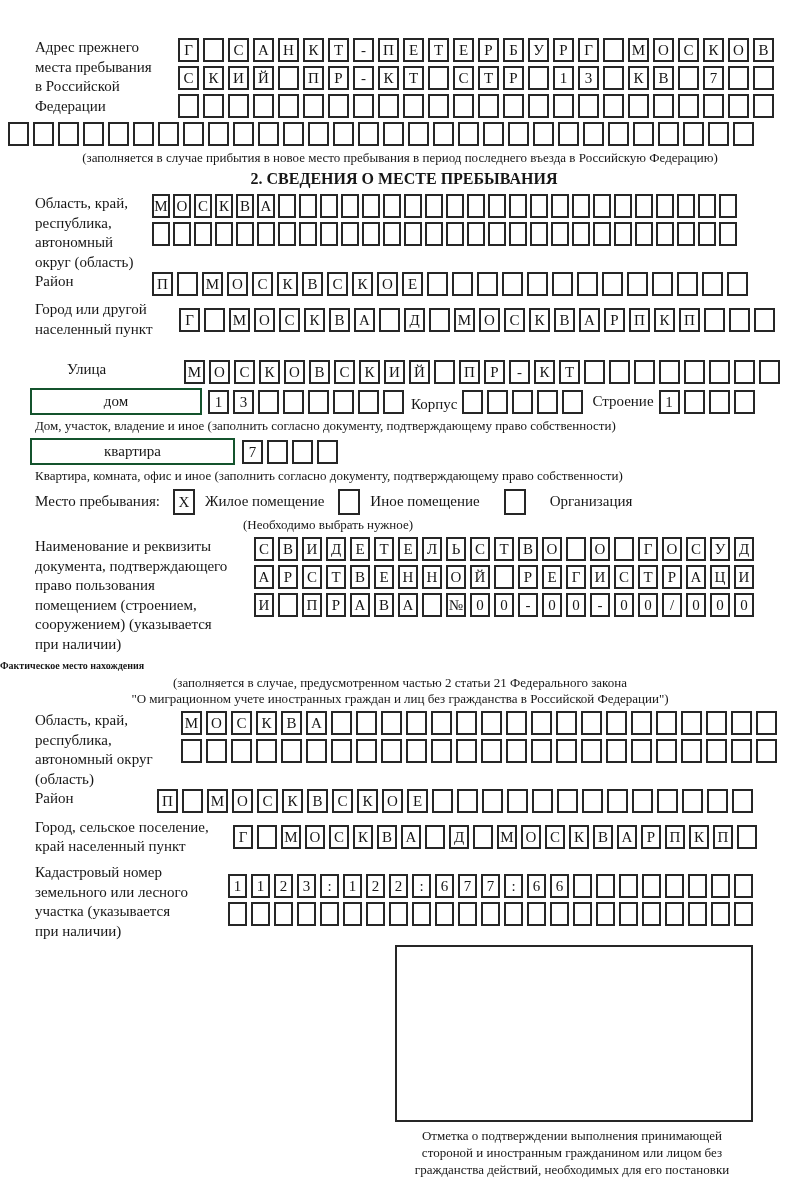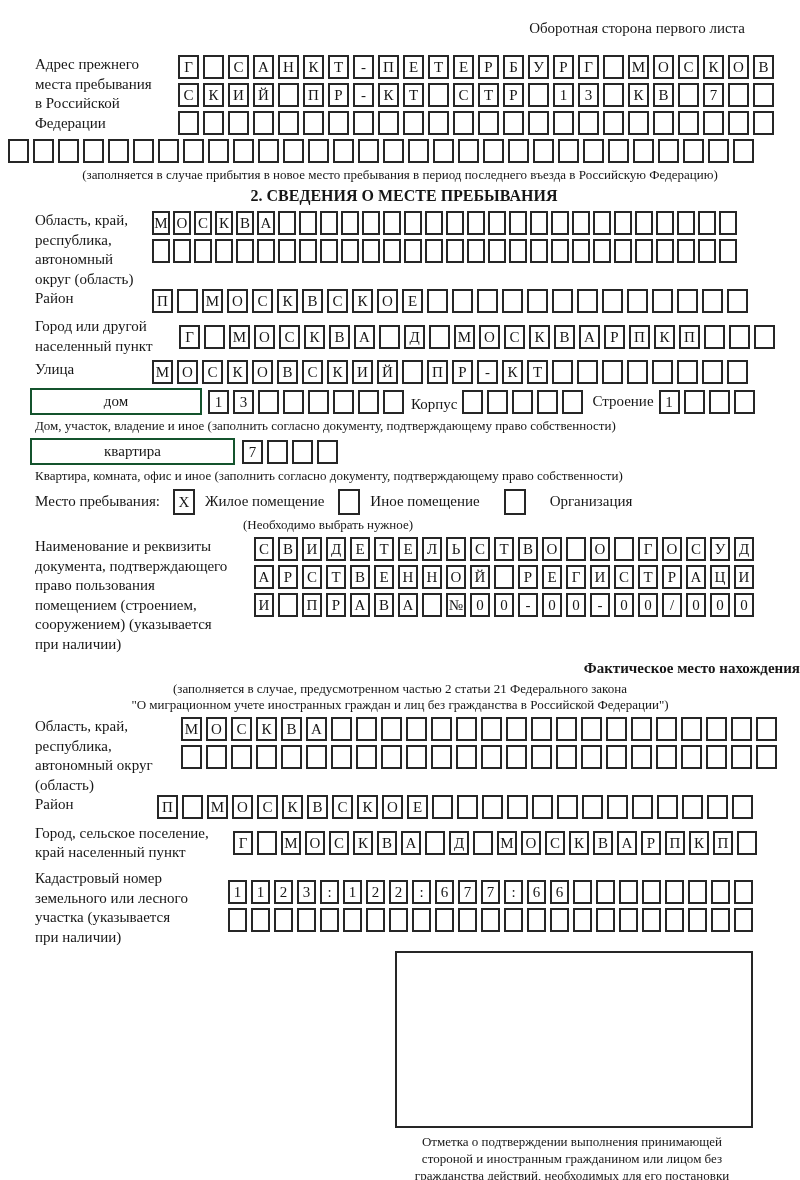--- a/index.html
+++ b/index.html
@@ -32,21 +32,21 @@
   }
   .p25 .cell { width:21px; }
   .p23 .cell { width:19px; }
   .p21 { gap:3px; } .p21 .cell { width:18px; }
 
   .caption { font-size:13px; }
   .cap-center { text-align:center; }
   .cap-left { margin-left:35px; }
 
   .sec-title { text-align:center; font-weight:bold; font-size:16px; margin:4px 0 6px 0;padding-left:8px; }
-  .sub-title { text-align:right; font-weight:bold; font-size:15px; margin:6px 0 4px 0; }
+  .sub-title { text-align:left; font-weight:bold; font-size:10px; margin:6px 0 4px 0; }
 
   .widebox {
     box-sizing:border-box; border:2px solid #14532d; height:27px;
     display:flex; align-items:center; justify-content:center;
     font-size:15px; flex:none; background:#fff;
   }
   .checkbox {
     flex:none; box-sizing:border-box;
     width:22px; height:26px; border:2px solid #262626;
     font-size:15px; line-height:23px; text-align:center; background:#fff;
@@ -61,21 +61,20 @@
     margin:6px 0 0 352px; width:440px;
     font-size:13px; line-height:1.3;
     text-align:center; white-space:pre-line;
   }
 </style>
 </head>
 <body>
 
 <div class="page">
 
-  <div class="hdr-note">Оборотная сторона первого листа</div>
 
   <div class="frow" style="margin-top:18px;">
     <div class="lblcol" style="width:143px;">
       <div class="lbl ml">Адрес прежнего
 места пребывания
 в Российской
 Федерации</div>
     </div>
     <div>
       <div class="cr p25">
@@ -323,21 +322,21 @@
         <span class="cell">Р</span>
         <span class="cell">П</span>
         <span class="cell">К</span>
         <span class="cell">П</span>
         <span class="cell"></span>
         <span class="cell"></span>
         <span class="cell"></span>
       </div>
   </div>
 
-  <div class="frow" style="margin-top:4px;">
+  <div class="frow" style="margin-top:21px;padding-left:32px;">
     <div class="lblcol" style="width:117px;">
       <div class="lbl">Улица</div>
     </div>
     <div class="cr p25">
         <span class="cell">М</span>
         <span class="cell">О</span>
         <span class="cell">С</span>
         <span class="cell">К</span>
         <span class="cell">О</span>
         <span class="cell">В</span>

